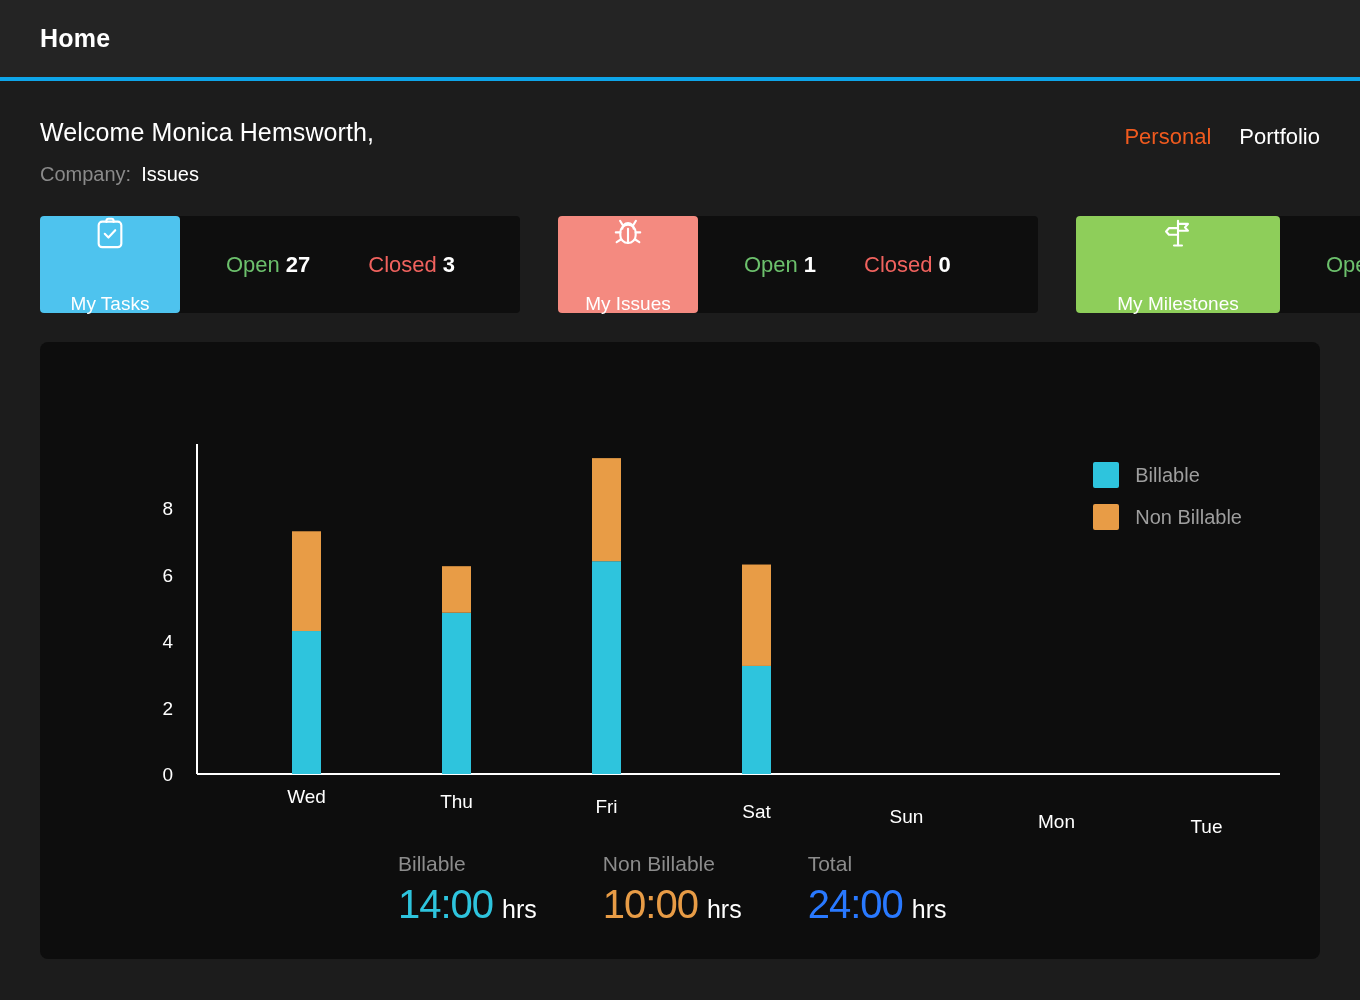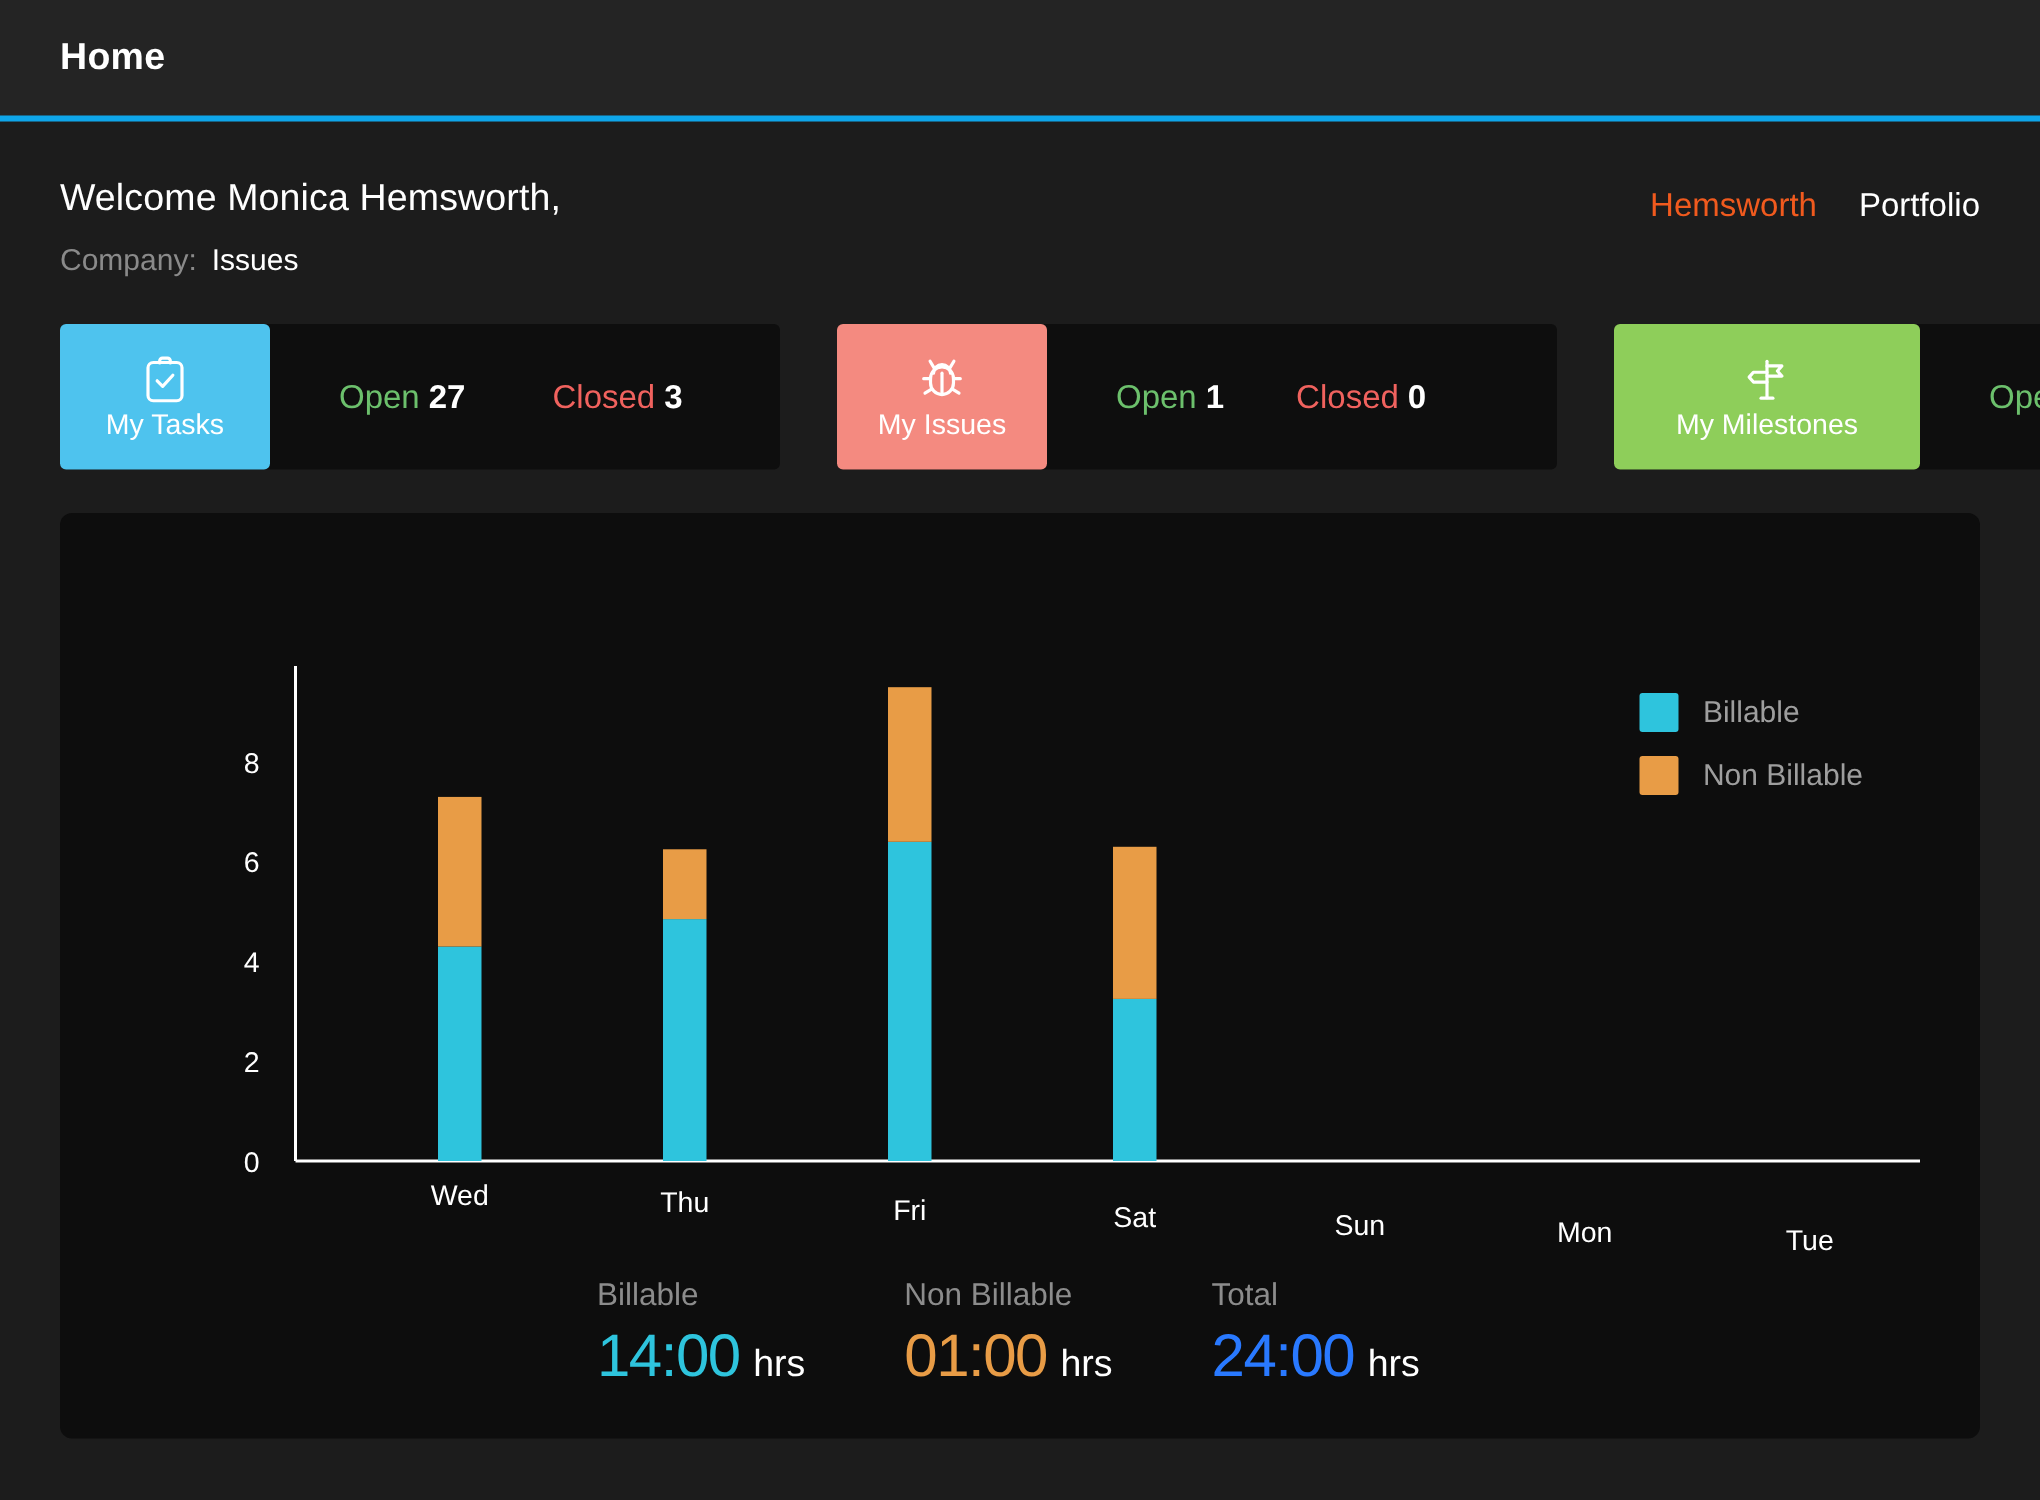--- a/index.html
+++ b/index.html
@@ -47,21 +47,21 @@
     display: flex; align-items: stretch;
     background: #0e0e0e;
     border-radius: 4px;
     height: 97px;
     flex: 0 0 auto;
   }
   .card-tile {
     width: 140px;
     border-radius: 4px;
     display: flex; flex-direction: column;
-    align-items: center; justify-content: center;
+    align-items: center; justify-content: space-between;
     gap: 2px;
   }
   .tile-icon { width: 34px; height: 34px; display:block; }
   .tile-label { font-size: 19px; color: #ffffff; line-height: 1; padding-top: 2px;}
   .card-stats { display: flex; align-items: center; gap: 48px; padding: 0 46px; }
   .stat { font-size: 22px; white-space: nowrap; }
   .stat .k-open { color: #6cc06c; }
   .stat .k-closed { color: #f0625e; }
   .stat .v { color: #ffffff; font-weight: bold; margin-left: 6px; }
 
@@ -111,21 +111,21 @@
 
   <div class="welcome-row">
     <div class="welcome-left">
       <div class="welcome-name">Welcome Monica Hemsworth,</div>
       <div class="company-line">
         <span class="company-label">Company:</span>
         <span class="company-value">Issues</span>
       </div>
     </div>
     <div class="welcome-right">
-      <span class="nav-link active">Hemsworth</span>
+      <span class="nav-link active">Personal</span>
       <span class="nav-link">Portfolio</span>
     </div>
   </div>
 
   <div class="cards-row">
 
     <div class="card card-tasks">
       <div class="card-tile" style="background:#4ec3ee">
         <span class="tile-icon">
           <svg viewBox="0 0 24 24" width="34" height="34" fill="none" stroke="#ffffff" stroke-width="1.5" stroke-linecap="round" stroke-linejoin="round">
@@ -239,21 +239,21 @@
       <div class="total-block">
         <div class="total-label">Billable</div>
         <div class="total-value-line">
           <span class="total-value" style="color:#2ec4dd">14:00</span>
           <span class="total-unit">hrs</span>
         </div>
       </div>
       <div class="total-block">
         <div class="total-label">Non Billable</div>
         <div class="total-value-line">
-          <span class="total-value" style="color:#e89c46">01:00</span>
+          <span class="total-value" style="color:#e89c46">10:00</span>
           <span class="total-unit">hrs</span>
         </div>
       </div>
       <div class="total-block">
         <div class="total-label">Total</div>
         <div class="total-value-line">
           <span class="total-value" style="color:#2979ff">24:00</span>
           <span class="total-unit">hrs</span>
         </div>
       </div>

